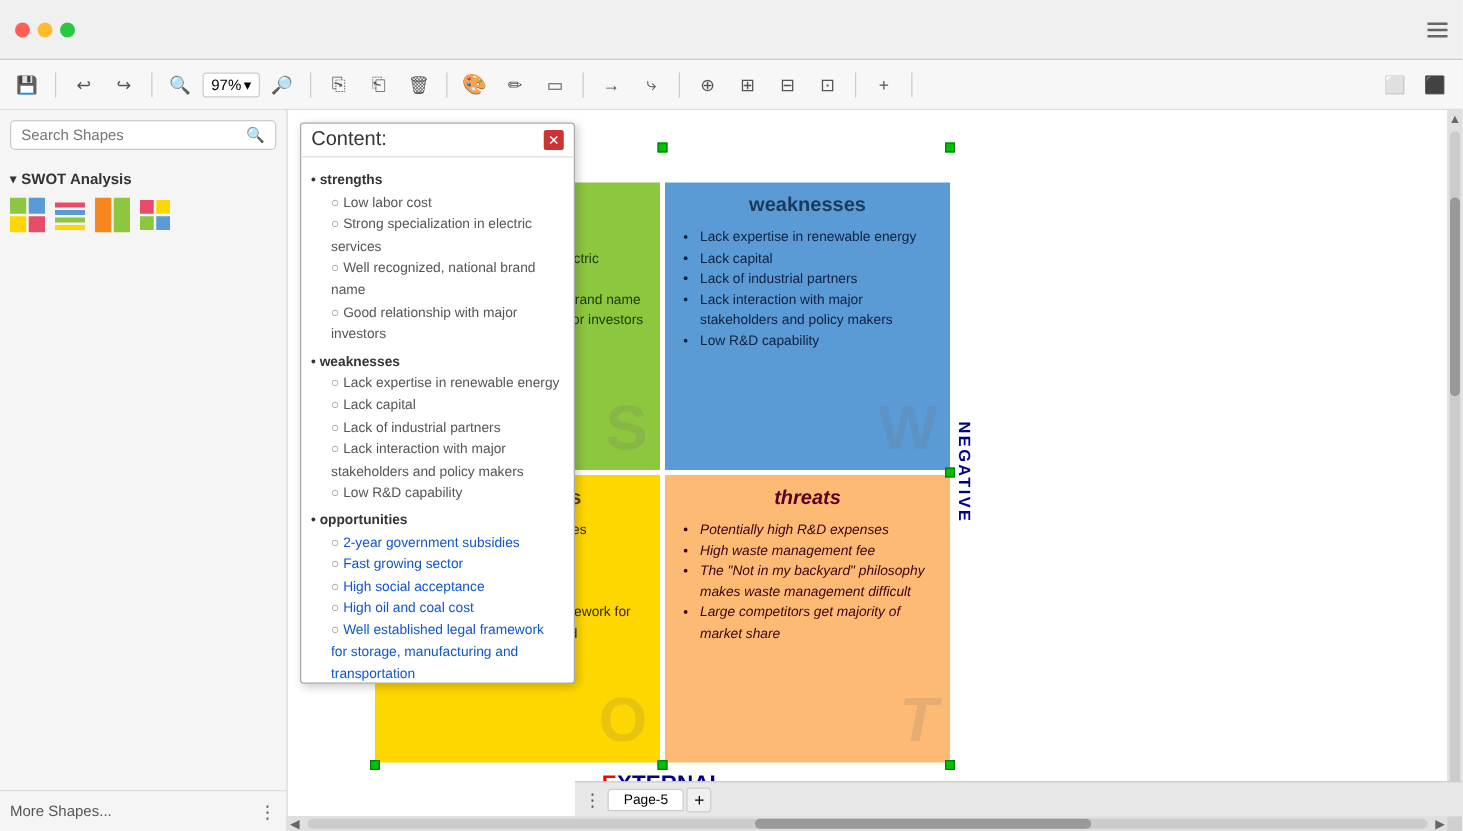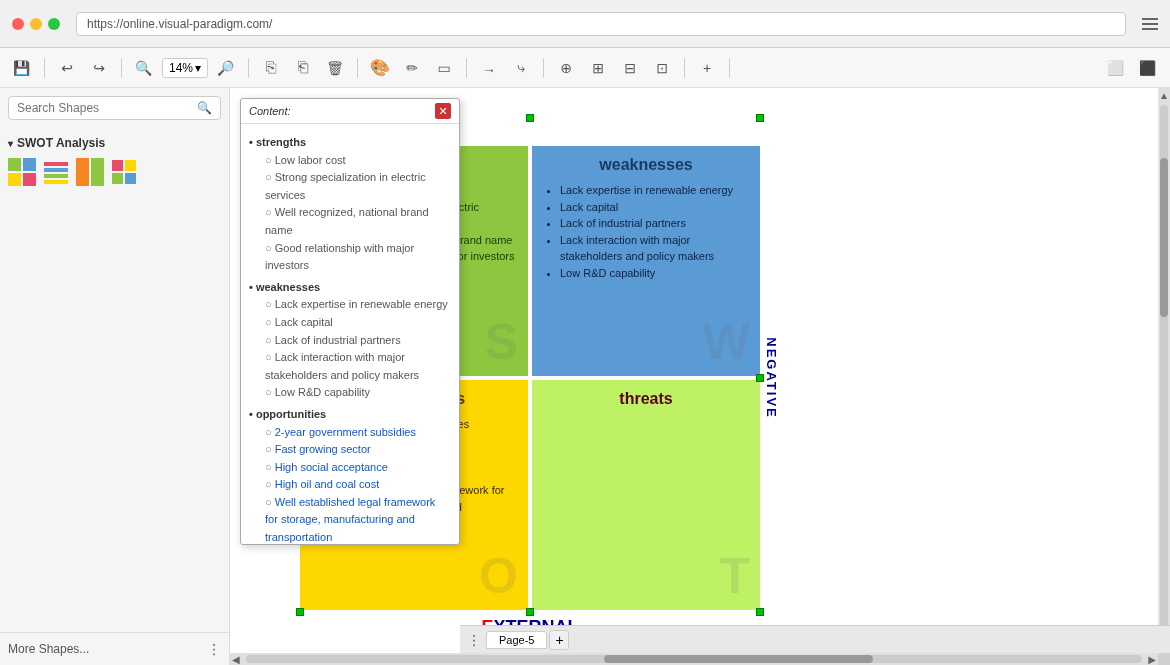--- a/index.html
+++ b/index.html
@@ -168,21 +168,21 @@
     }
 
     .swot-cell {
       padding: 10px 12px;
       position: relative;
       overflow: hidden;
     }
     .swot-cell-strengths { background: #8dc63f; }
     .swot-cell-weaknesses { background: #5b9bd5; }
     .swot-cell-opportunities { background: #ffd700; }
-    .swot-cell-threats { background: #bef264; }
+    .swot-cell-threats { background: #fdba74; font-style: italic; }
 
     .swot-cell h3 {
       font-size: 16px;
       font-weight: bold;
       text-align: center;
       margin-bottom: 8px;
       color: #2d5016;
     }
     .swot-cell-weaknesses h3, .swot-cell-threats h3 { color: #1a3a5c; }
     .swot-cell-opportunities h3 { color: #5a4000; }
@@ -231,21 +231,21 @@
       font-size: 12px;
       z-index: 10;
     }
     .content-panel-header {
       padding: 4px 8px;
       display: flex;
       align-items: center;
       justify-content: space-between;
       border-bottom: 1px solid #ddd;
     }
-    .content-panel-title { font-size: 11px; color: #333; font-style: italic; }
+    .content-panel-title { font-size: 16px; color: #333; }
     .content-panel-close {
       width: 16px; height: 16px;
       background: #cc3333; color: white;
       border: none; border-radius: 2px; cursor: pointer;
       font-size: 11px; display: flex; align-items: center; justify-content: center;
     }
     .content-panel-body {
       padding: 6px 8px;
       max-height: 420px;
       overflow-y: auto;
@@ -311,37 +311,36 @@
   </style>
 </head>
 <body>
 
 <div class="browser-chrome">
   <div class="traffic-lights">
     <div class="traffic-light tl-red"></div>
     <div class="traffic-light tl-yellow"></div>
     <div class="traffic-light tl-green"></div>
   </div>
-  <div class="url-bar">https://online.visual-paradigm.com/</div>
   <div class="menu-icon">
     <div class="menu-line"></div>
     <div class="menu-line"></div>
     <div class="menu-line"></div>
   </div>
 </div>
 
 <div class="toolbar">
   <button class="toolbar-btn" title="Save">💾</button>
   <div class="toolbar-sep"></div>
   <button class="toolbar-btn" title="Undo">↩</button>
   <button class="toolbar-btn" title="Redo">↪</button>
   <div class="toolbar-sep"></div>
   <button class="toolbar-btn">🔍</button>
   <div class="zoom-control">
-    <span>14%</span>
+    <span>97%</span>
     <span>▾</span>
   </div>
   <button class="toolbar-btn">🔎</button>
   <div class="toolbar-sep"></div>
   <button class="toolbar-btn">⎘</button>
   <button class="toolbar-btn">⎗</button>
   <button class="toolbar-btn">🗑</button>
   <div class="toolbar-sep"></div>
   <button class="toolbar-btn" style="font-size:16px;">🎨</button>
   <button class="toolbar-btn">✏</button>
@@ -450,20 +449,26 @@
               <li>Fast growing sector</li>
               <li>High social acceptance</li>
               <li>High oil and coal cost</li>
               <li>Well established legal framework for storage, manufacturing and transportation</li>
             </ul>
             <div class="cell-watermark">O</div>
           </div>
 
           <div class="swot-cell swot-cell-threats">
             <h3>threats</h3>
+            <ul>
+              <li>Potentially high R&amp;D expenses</li>
+              <li>High waste management fee</li>
+              <li>The "Not in my backyard" philosophy makes waste management difficult</li>
+              <li>Large competitors get majority of market share</li>
+            </ul>
             <div class="cell-watermark">T</div>
           </div>
 
         </div>
 
         <div class="swot-label-external">
           <span style="color:red;">E</span><span>XTERNAL</span>
         </div>
 
         <div class="selection-handle" style="top:-4px; left:50%; margin-left:-4px;"></div>

